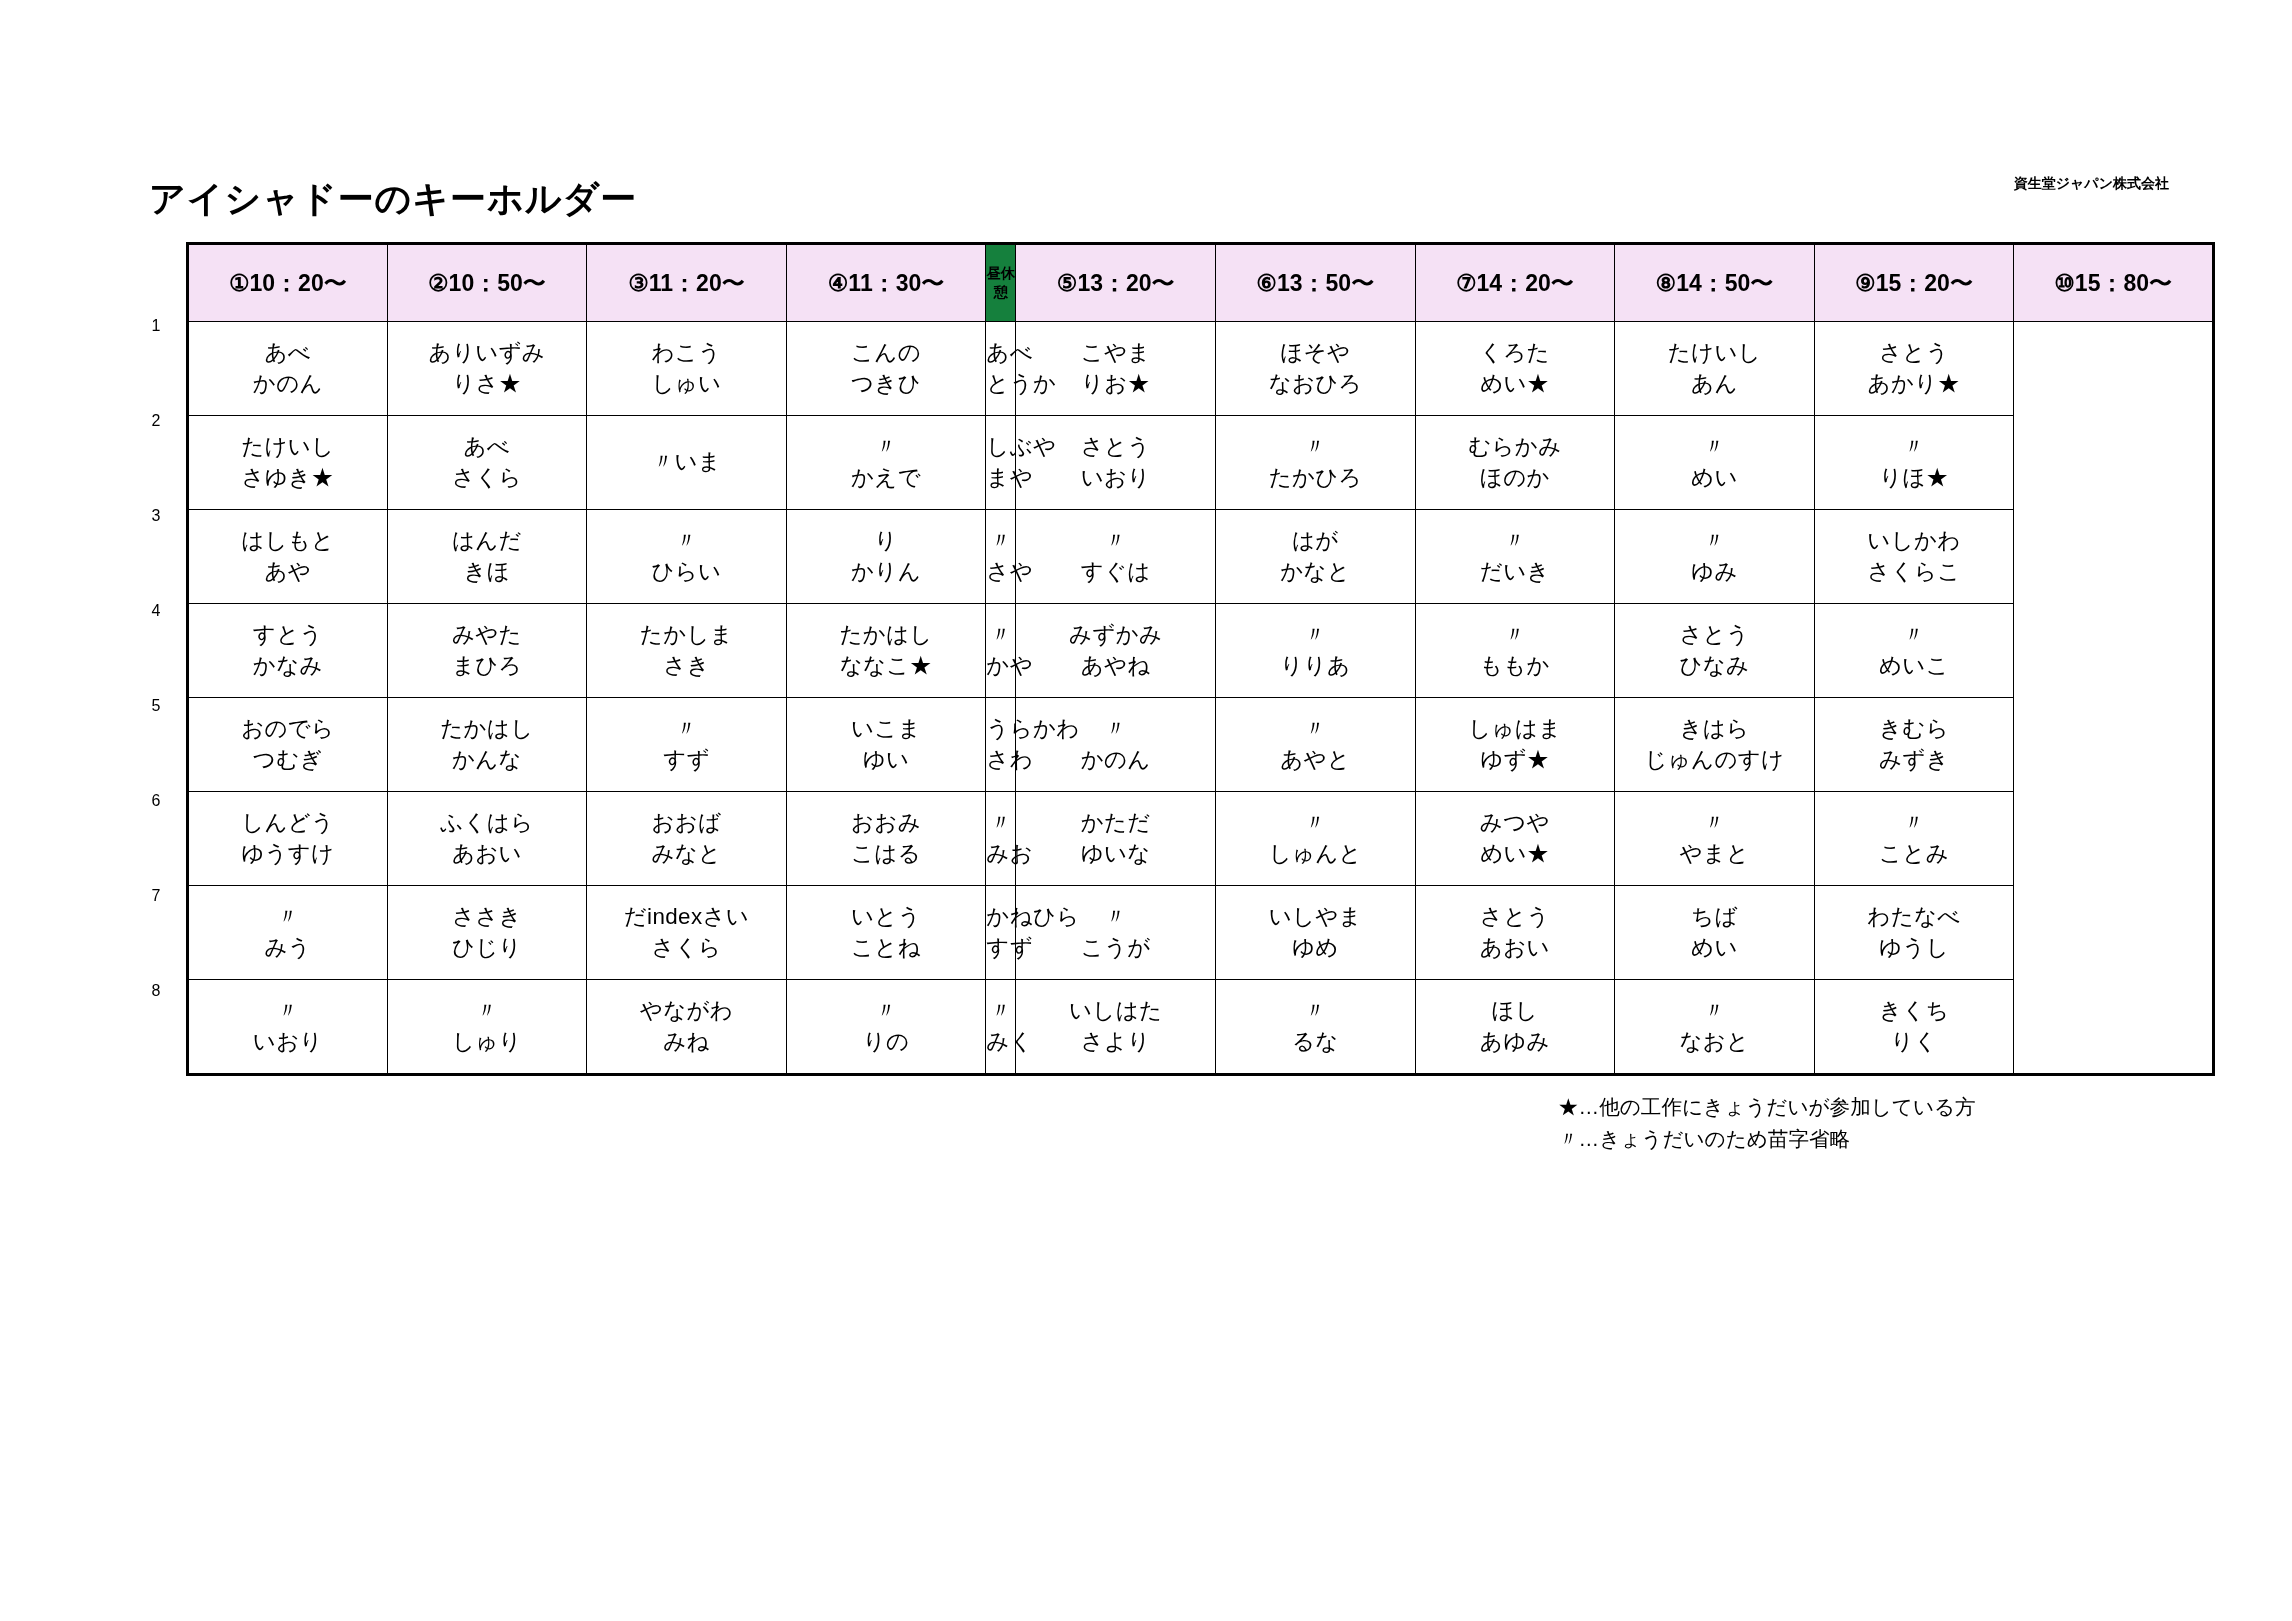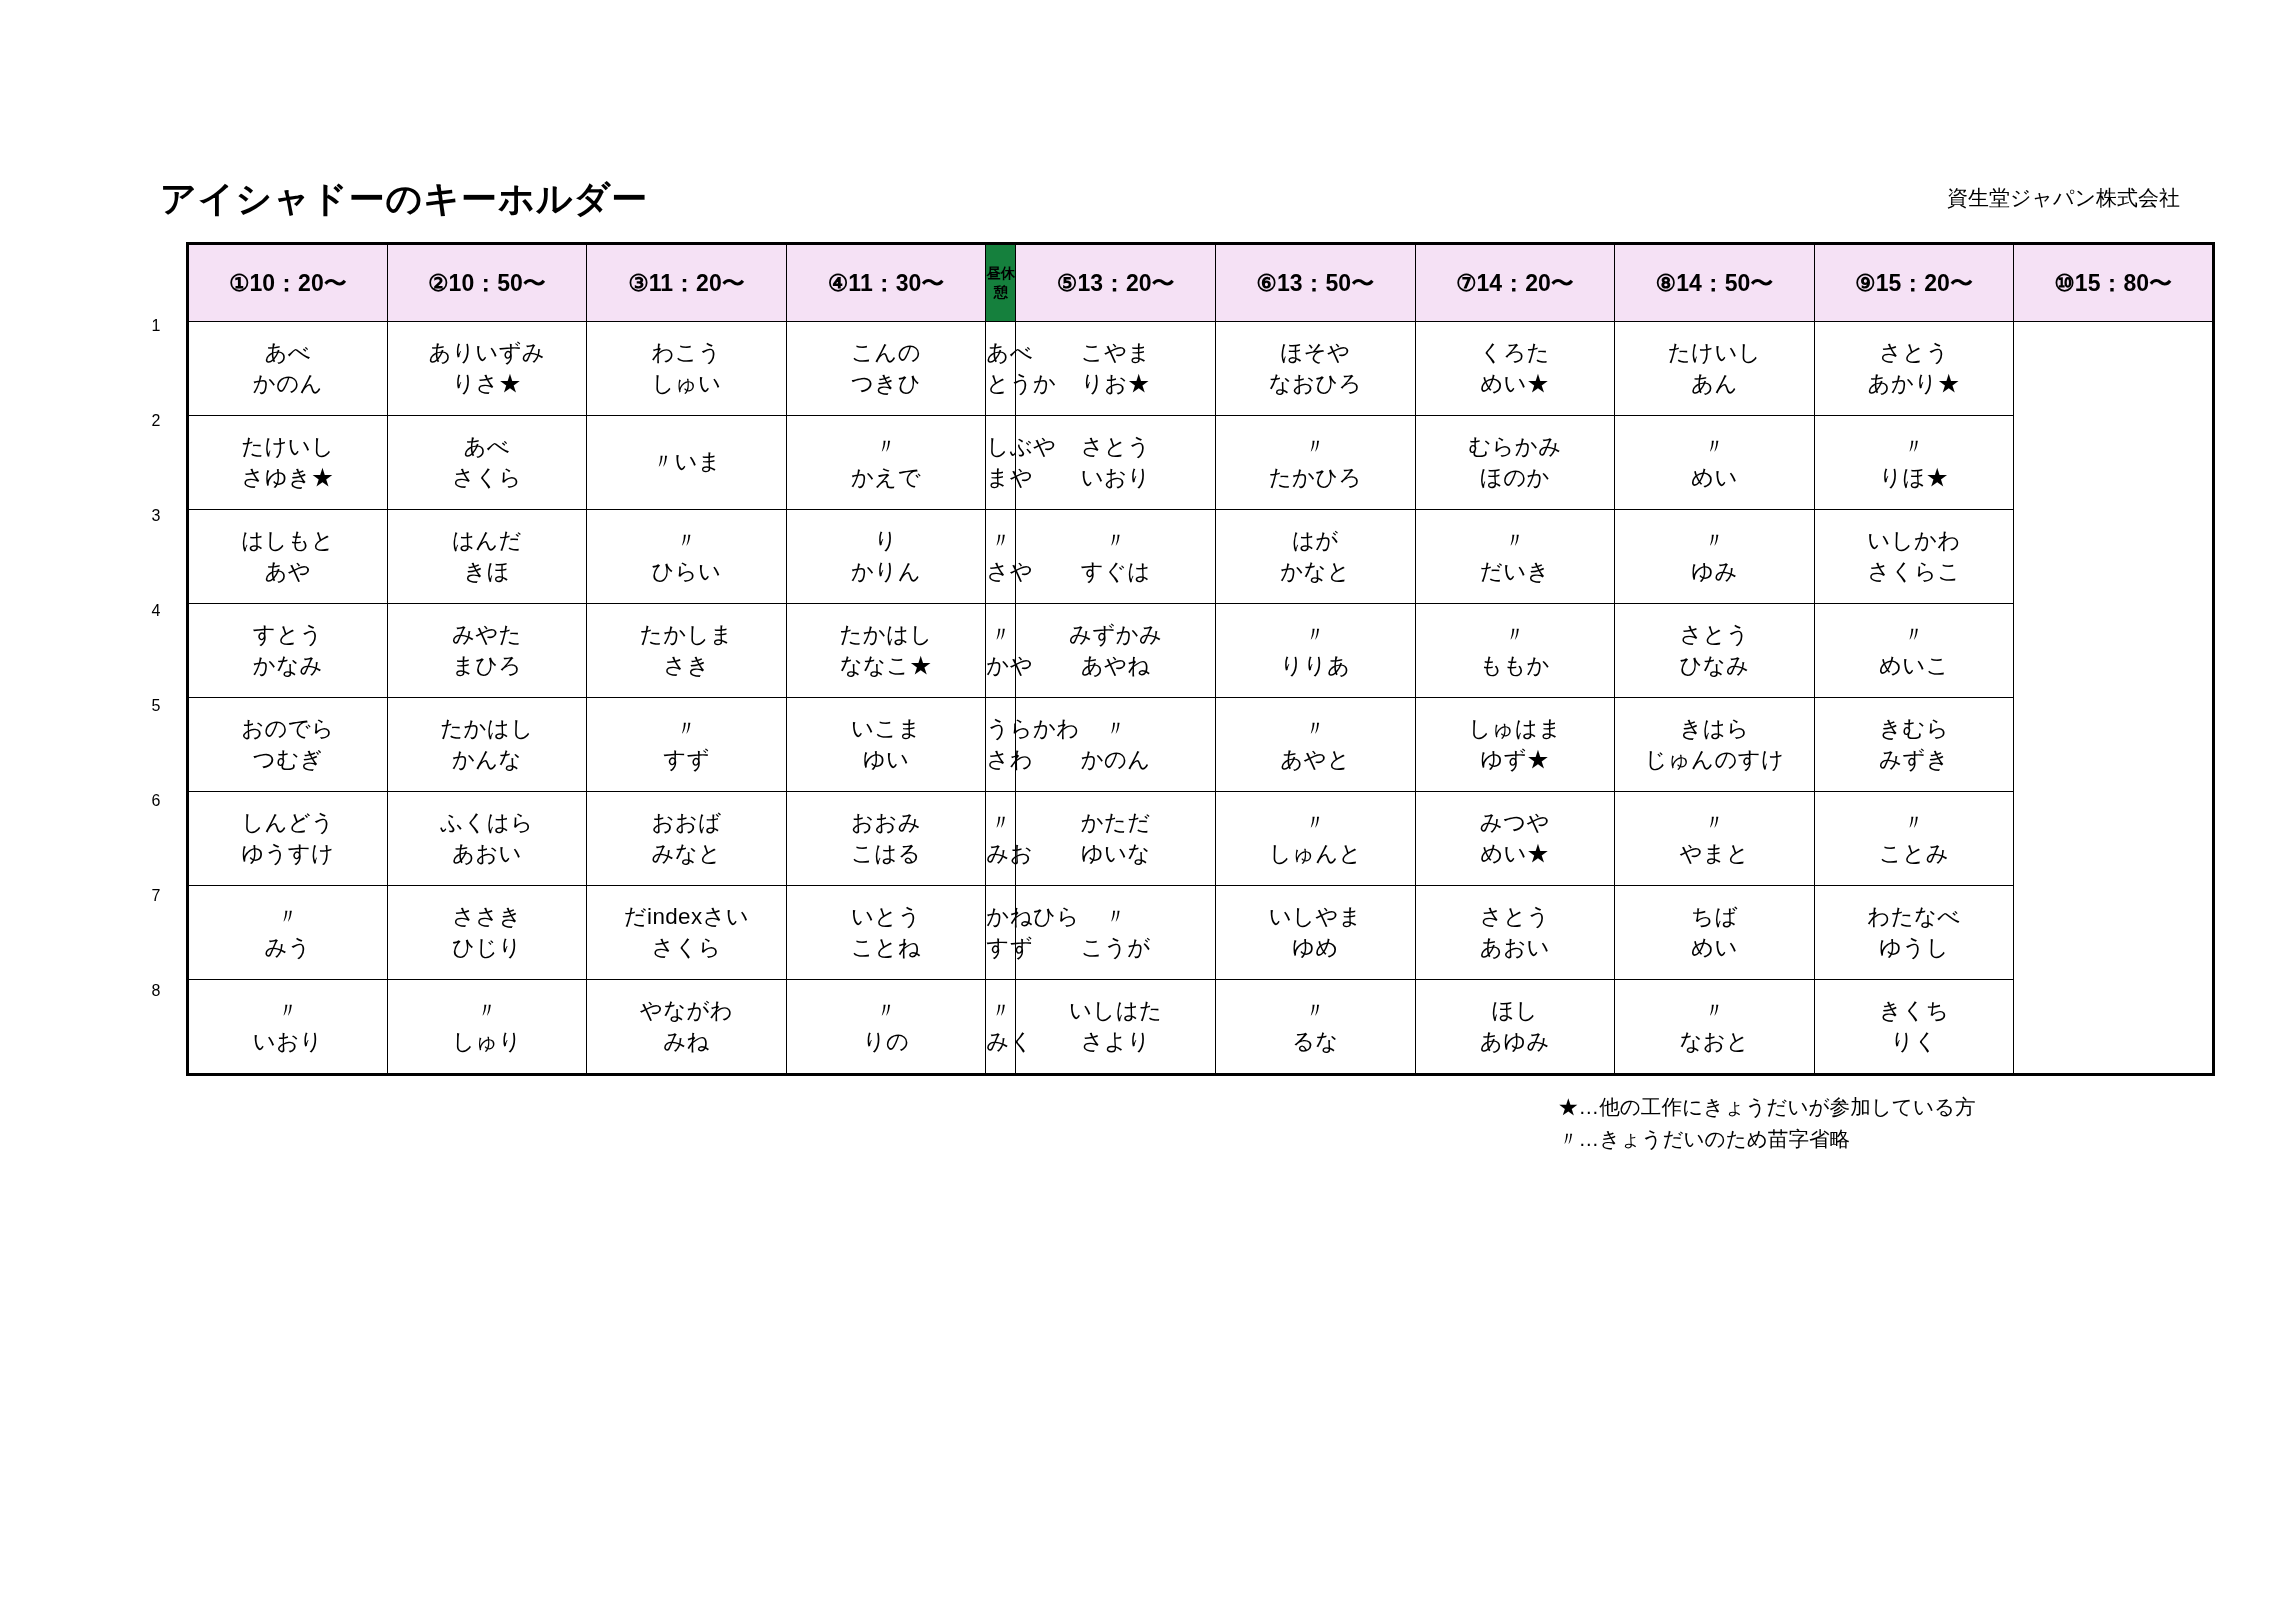--- a/index.html
+++ b/index.html
@@ -15,36 +15,36 @@
     overflow: hidden;
   }
   .page {
     position: relative;
     width: 2293px;
     height: 1621px;
     box-sizing: border-box;
   }
   .title-row {
     position: absolute;
-    left: 160px;
+    left: 149px;
     top: 175px;
     width: 2020px;
     display: flex;
-    align-items: center;
+    align-items: flex-start;
     justify-content: space-between;
   }
   .doc-title {
     font-size: 36px;
     font-weight: bold;
     letter-spacing: 0.9px;
     white-space: nowrap;
   }
   .company {
-    font-size: 21px;
-    font-weight: normal;
+    font-size: 14px;
+    font-weight: bold;
     white-space: nowrap;
     padding-bottom: 3.6px;
   }
   .table-wrap {
     position: absolute;
     left: 159px;
     top: 242px;
     width: 2029px;
     padding-left: 27px;
   }

